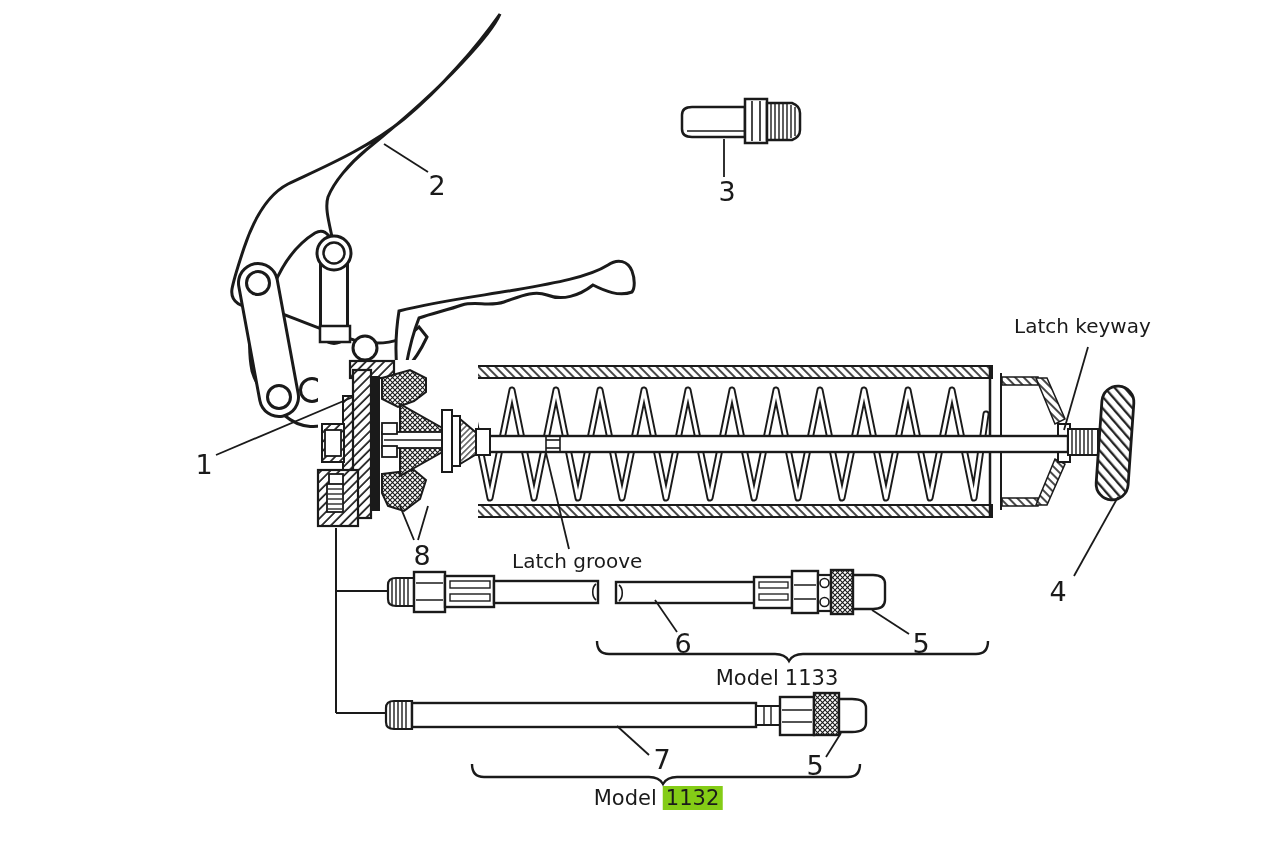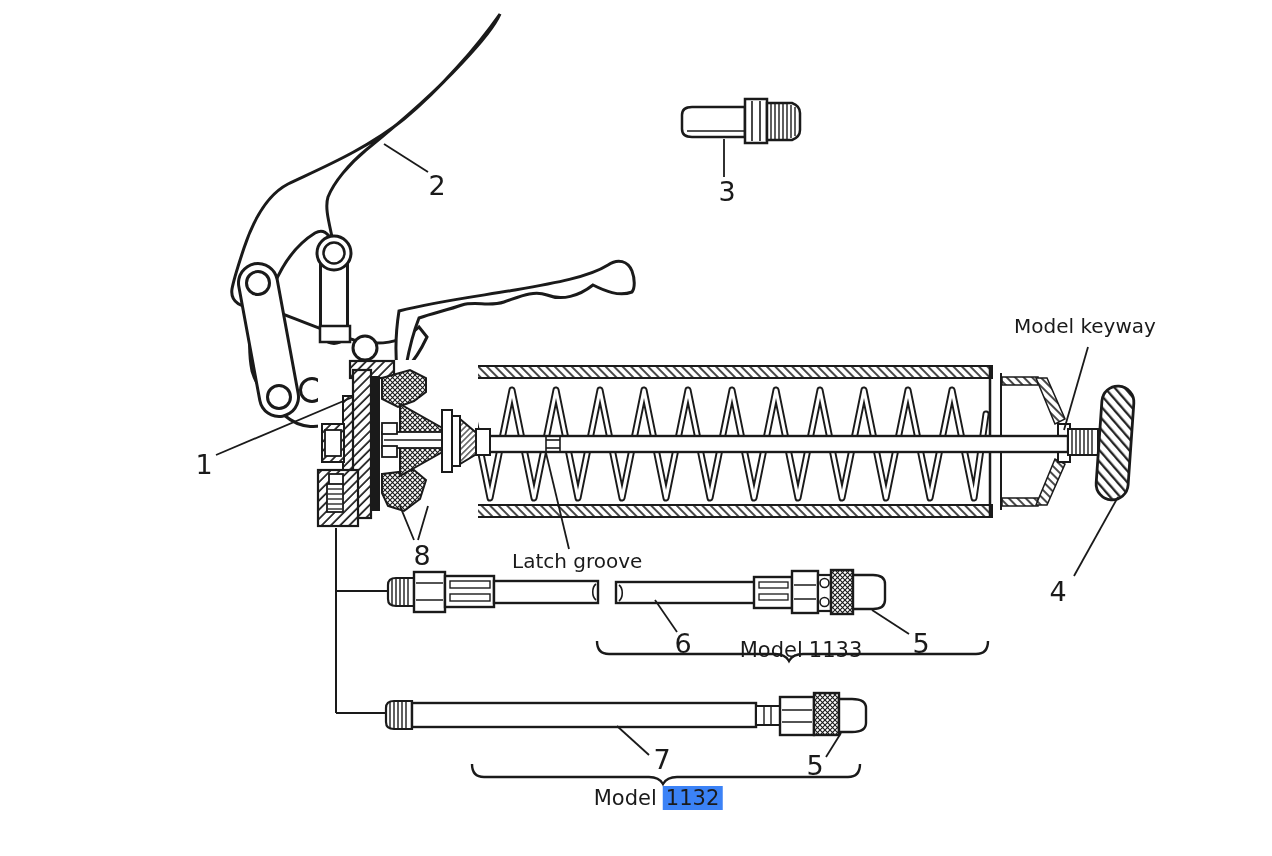--- a/index.html
+++ b/index.html
@@ -6,21 +6,21 @@
   #stage{
     position:relative;width:1272px;height:856px;background:#fff;overflow:hidden;
     font-family:"DejaVu Sans","Liberation Sans",sans-serif;color:#111;
   }
   #stage svg{position:absolute;left:0;top:0;}
   .lbl{position:absolute;color:#1a1a1a;white-space:nowrap;}
   .num{font-size:27px;transform:translateX(-50%);}
   .ann{font-size:20px;}
   .model{font-size:21px;transform:translateX(-50%);}
   .model .pref{margin-right:6px;}
-  .hl{background:#3b82f6;padding:0 3px;margin-top:32px;}
+  .hl{background:#84cc16;padding:0 3px;margin-top:32px;}
 </style>
 </head>
 <body>
 
 <div id="stage">
 
 <svg width="1272" height="856" viewBox="0 0 1272 856">
   <defs>
     <pattern id="hatch" width="6.5" height="6.5" patternUnits="userSpaceOnUse" patternTransform="rotate(45)">
       <rect width="6.5" height="6.5" fill="#fff"></rect>
@@ -304,23 +304,23 @@
   <div class="lbl num" style="left:204px;top:449px;">1</div>
   <div class="lbl num" style="left:437px;top:170px;">2</div>
   <div class="lbl num" style="left:727px;top:176px;">3</div>
   <div class="lbl num" style="left:1058px;top:576px;">4</div>
   <div class="lbl num" style="left:921px;top:628px;">5</div>
   <div class="lbl num" style="left:683px;top:628px;">6</div>
   <div class="lbl num" style="left:662px;top:744px;">7</div>
   <div class="lbl num" style="left:815px;top:750px;">5</div>
   <div class="lbl num" style="left:422px;top:540px;">8</div>
 
-  <div class="lbl ann" style="left:1014px;top:314px;">Model keyway</div>
+  <div class="lbl ann" style="left:1014px;top:314px;">Latch keyway</div>
   <div class="lbl ann" style="left:512px;top:549px;text-align:right;">Latch groove</div>
 
-  <div class="lbl model" style="left:777px;top:638px;margin-left:24px;">
+  <div class="lbl model" style="left:777px;top:666px;">
     <span class="pref">Model</span><span>1133</span>
   </div>
   <div class="lbl model" style="left:658px;top:786px;">
     <span class="pref">Model</span><span class="hl">1132</span>
   </div>
 
 </div>
 
 </body></html>

